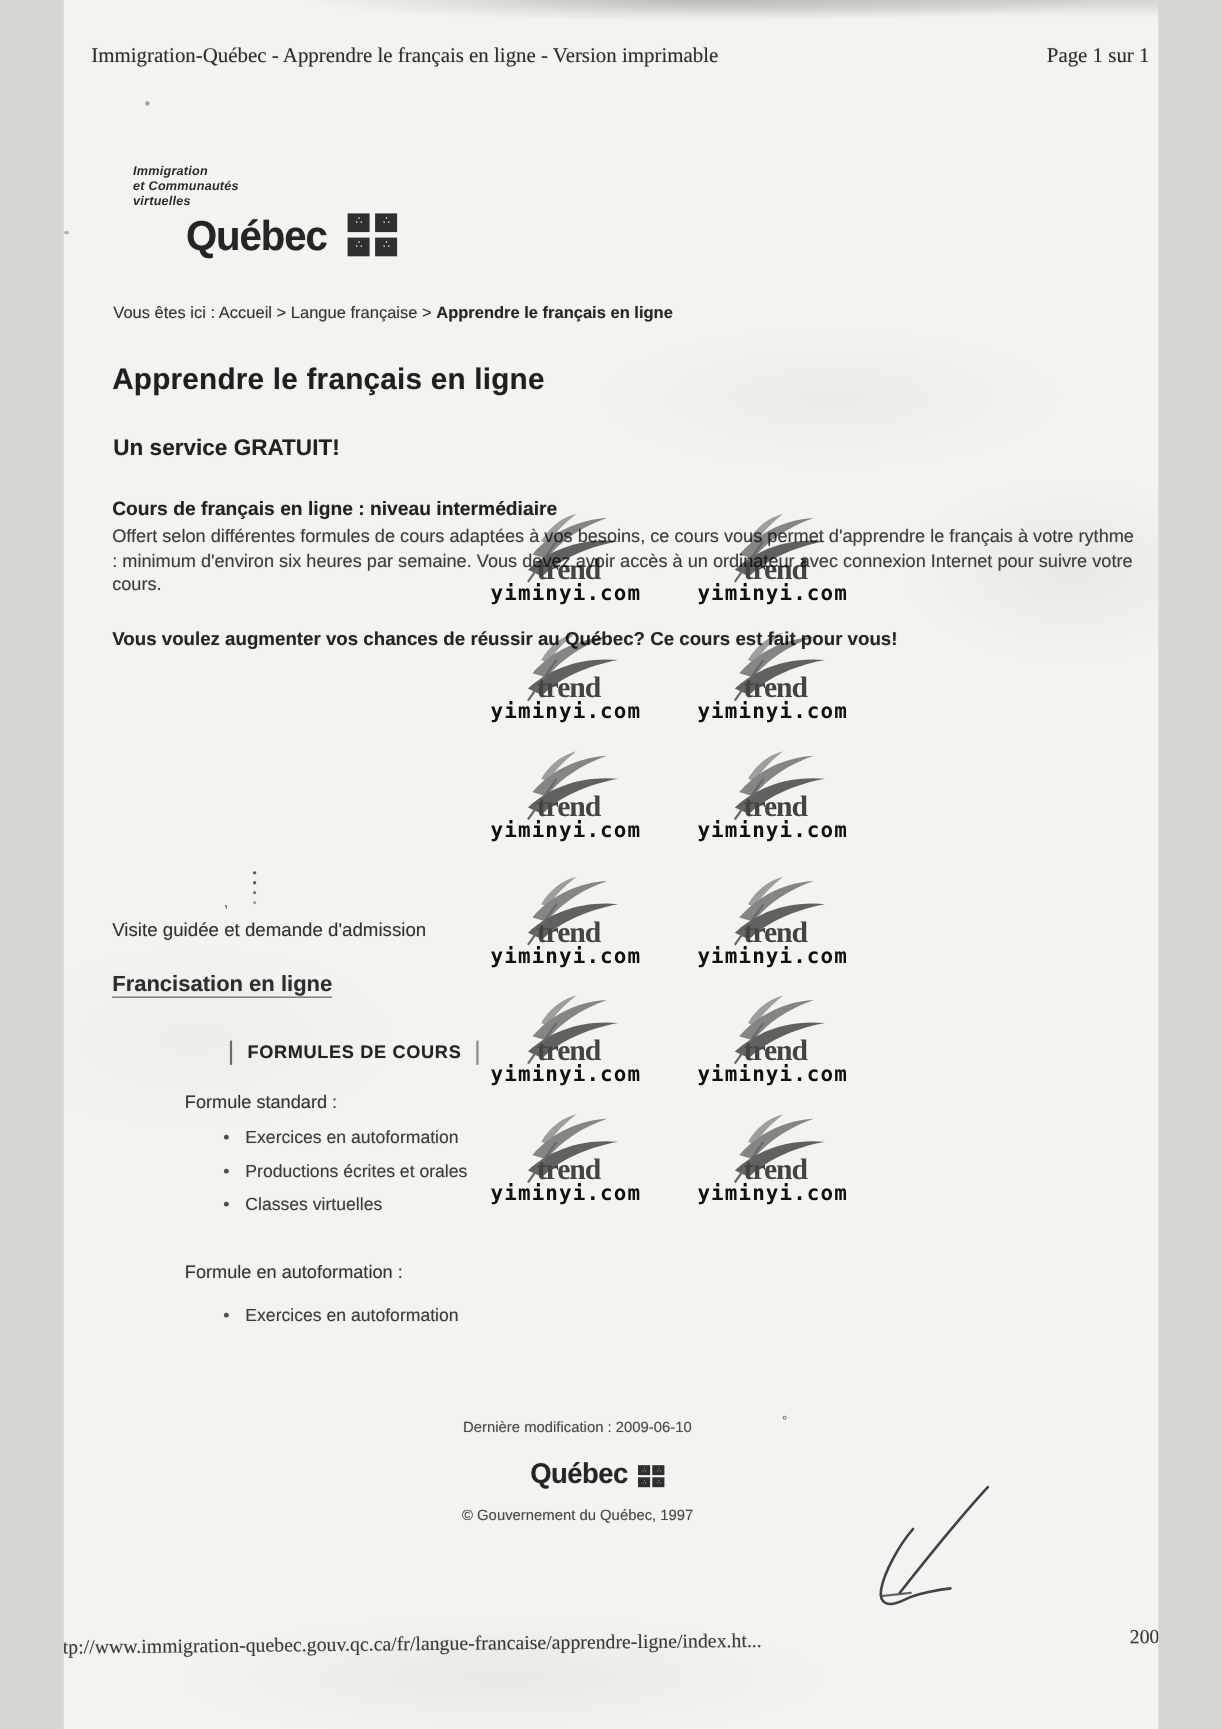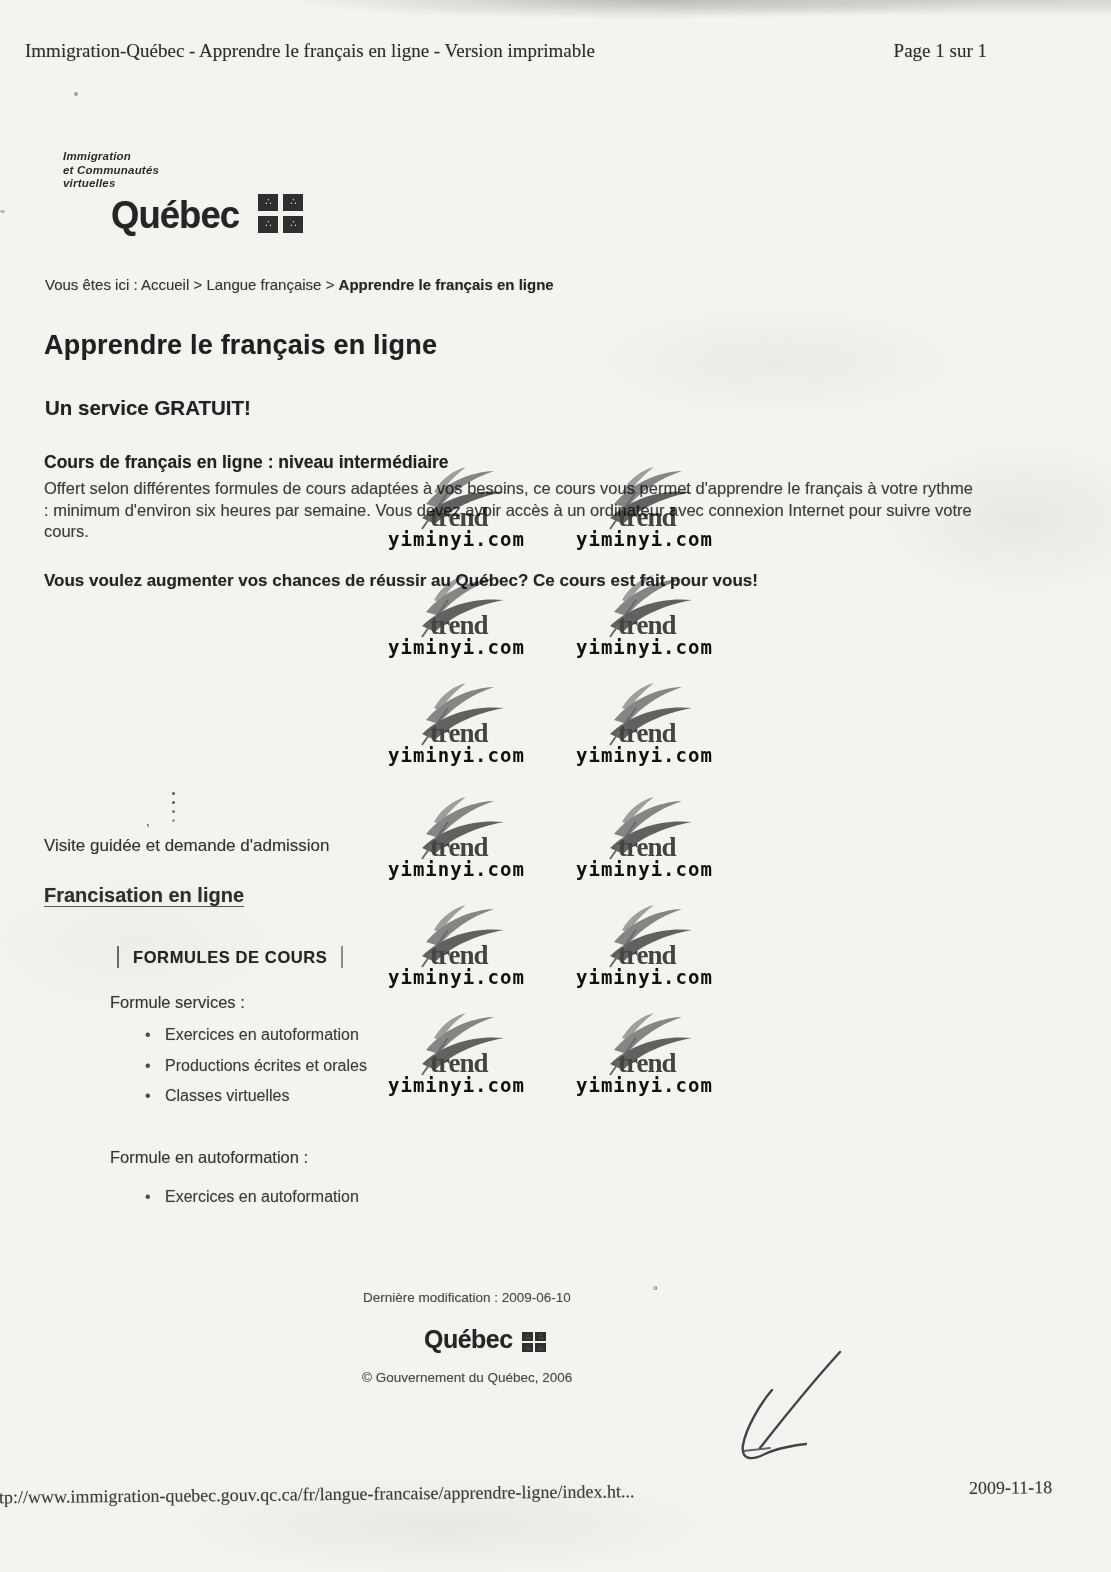--- a/index.html
+++ b/index.html
@@ -1,17 +1,17 @@
 <!DOCTYPE html>
 <html lang="fr"><head>
 <meta charset="utf-8">
 <style>
   html,body{margin:0;padding:0;background:#d8d6d2;}
   .page{
-    position:relative;width:1111px;height:1572px;margin:0 auto;overflow:hidden;
+    position:relative;width:995px;height:1572px;margin:0 auto;overflow:hidden;
     background:
       radial-gradient(ellipse 480px 26px at 58% 0%, rgba(148,146,140,.50), rgba(148,146,140,0) 75%),
       radial-gradient(ellipse 700px 22px at 90% 0%, rgba(160,158,150,.40), rgba(160,158,150,0) 75%),
       radial-gradient(ellipse 220px 120px at 92% 33%, rgba(196,193,185,.22), rgba(196,193,185,0) 70%),
       radial-gradient(ellipse 300px 90px at 70% 23%, rgba(200,197,190,.18), rgba(200,197,190,0) 70%),
       radial-gradient(ellipse 260px 120px at 12% 60%, rgba(205,202,195,.14), rgba(205,202,195,0) 70%),
       radial-gradient(ellipse 420px 80px at 40% 97%, rgba(190,188,180,.20), rgba(190,188,180,0) 70%),
       #f4f3f0;
     font-family:"Liberation Sans", sans-serif;
     color:#3a3a3a;
@@ -53,21 +53,21 @@
 
   ul.scanlist{left:78px;top:628px;list-style:none;margin:0;padding:0;font-size:16px;color:#3c3c3c;}
   ul.scanlist li{position:relative;padding-left:22px;margin-bottom:12.5px;}
   ul.scanlist li::before{content:"\2022";position:absolute;left:2px;top:0;color:#4a4a4a;}
   ul.links .li-text{border-bottom:1px solid #6d6d6d;}
 
   .visite{left:44px;top:836px;font-size:17px;color:#333;}
   .francisation{left:44px;top:884px;font-size:20px;font-weight:bold;color:#2e2e2e;}
   .francisation .li-text, .francisation span{border-bottom:1px solid #555;}
 
-  .formules{left:117px;top:946px;font-size:16.5px;font-weight:bold;letter-spacing:.6px;color:#242424;display:flex;align-items:center;}
+  .formules{left:151px;top:946px;font-size:16.5px;font-weight:bold;letter-spacing:.6px;color:#242424;display:flex;align-items:center;}
   .tbar{display:inline-block;width:2px;height:22px;background:#6a6a6a;}
   .formules .txt{margin:0 14px;}
   .formules .tbar.right{opacity:.75;}
 
   .flabel{left:110px;top:993px;font-size:16.5px;color:#363636;}
   ul.scanlist.set2{left:143px;top:1026px;}
   .flabel2{left:110px;top:1148px;font-size:16.5px;color:#363636;}
   ul.scanlist.set3{left:143px;top:1188px;}
 
   
@@ -139,21 +139,21 @@
   <div class="abs francisation fuzz">
     <span>Francisation en ligne</span>
   </div>
 
   <div class="abs formules fuzz">
     <span class="tbar"></span>
     <span class="txt">FORMULES DE COURS</span>
     <span class="tbar right"></span>
   </div>
 
-  <div class="abs flabel fuzz">Formule services :</div>
+  <div class="abs flabel fuzz">Formule standard :</div>
   <ul class="abs scanlist set2 fuzz">
       <li><span class="li-text">Exercices en autoformation</span></li>
       <li><span class="li-text">Productions écrites et orales</span></li>
       <li><span class="li-text">Classes virtuelles</span></li>
     </ul>
 
   <div class="abs flabel2 fuzz">Formule en autoformation :</div>
   <ul class="abs scanlist set3 fuzz">
       <li><span class="li-text">Exercices en autoformation</span></li>
     </ul>
@@ -161,21 +161,21 @@
   <div class="abs mod fuzz">Dernière modification : 2009-06-10</div>
   <div class="abs footer-logo">
     <span class="qc-word fuzz">Québec</span>
     <span class="flag small">
       <span class="cell"></span>
         <span class="cell"></span>
       <span class="cell"></span>
         <span class="cell"></span>
     </span>
   </div>
-  <div class="abs copyright fuzz">© Gouvernement du Québec, 2006</div>
+  <div class="abs copyright fuzz">© Gouvernement du Québec, 1997</div>
 
   <svg class="abs pen" width="125" height="132" viewBox="0 0 125 132">
     <path d="M 118 2 C 96 26 60 70 38 98" fill="none" stroke="#42424a" stroke-width="2.4" stroke-linecap="round"></path>
     <path d="M 50 40 C 38 54 24 78 21 95 C 19 108 27 112 43 104 C 52 99 74 95 84 94" fill="none" stroke="#42424a" stroke-width="2.4" stroke-linecap="round"></path>
     <path d="M 21 101 L 48 98" fill="none" stroke="#42424a" stroke-width="2" stroke-linecap="round" opacity=".8"></path>
   </svg>
 
   <div class="abs print-footer">
     <span class="url fuzz">ttp://www.immigration-quebec.gouv.qc.ca/fr/langue-francaise/apprendre-ligne/index.ht...</span>
     <span class="pdate fuzz">2009-11-18</span>

